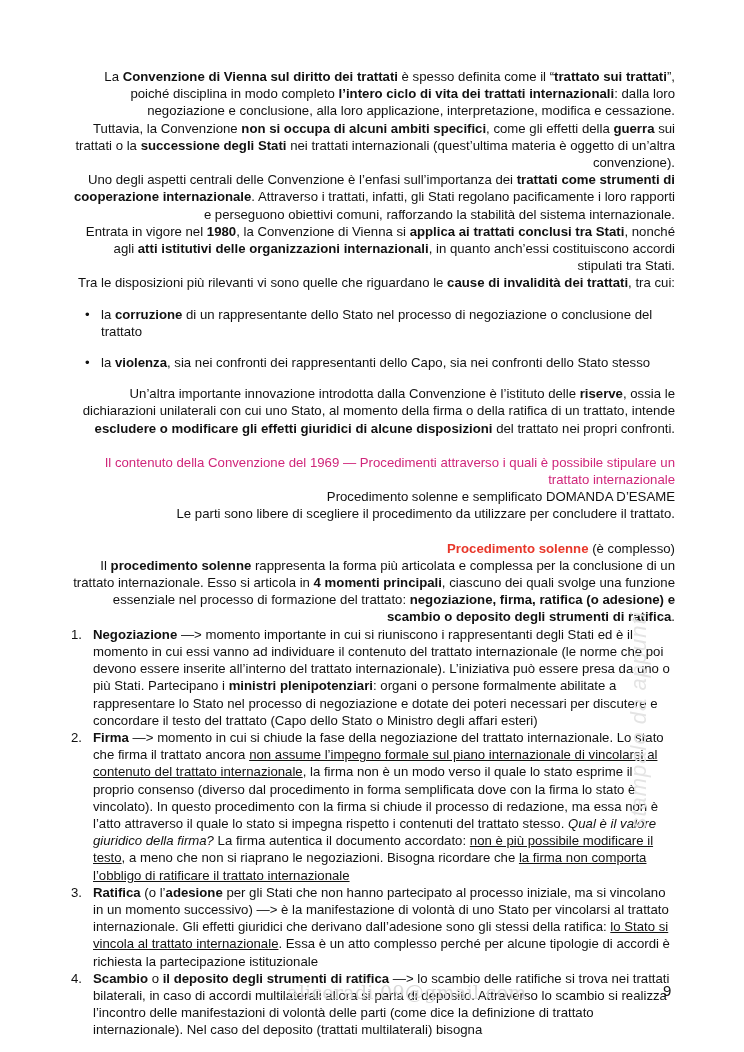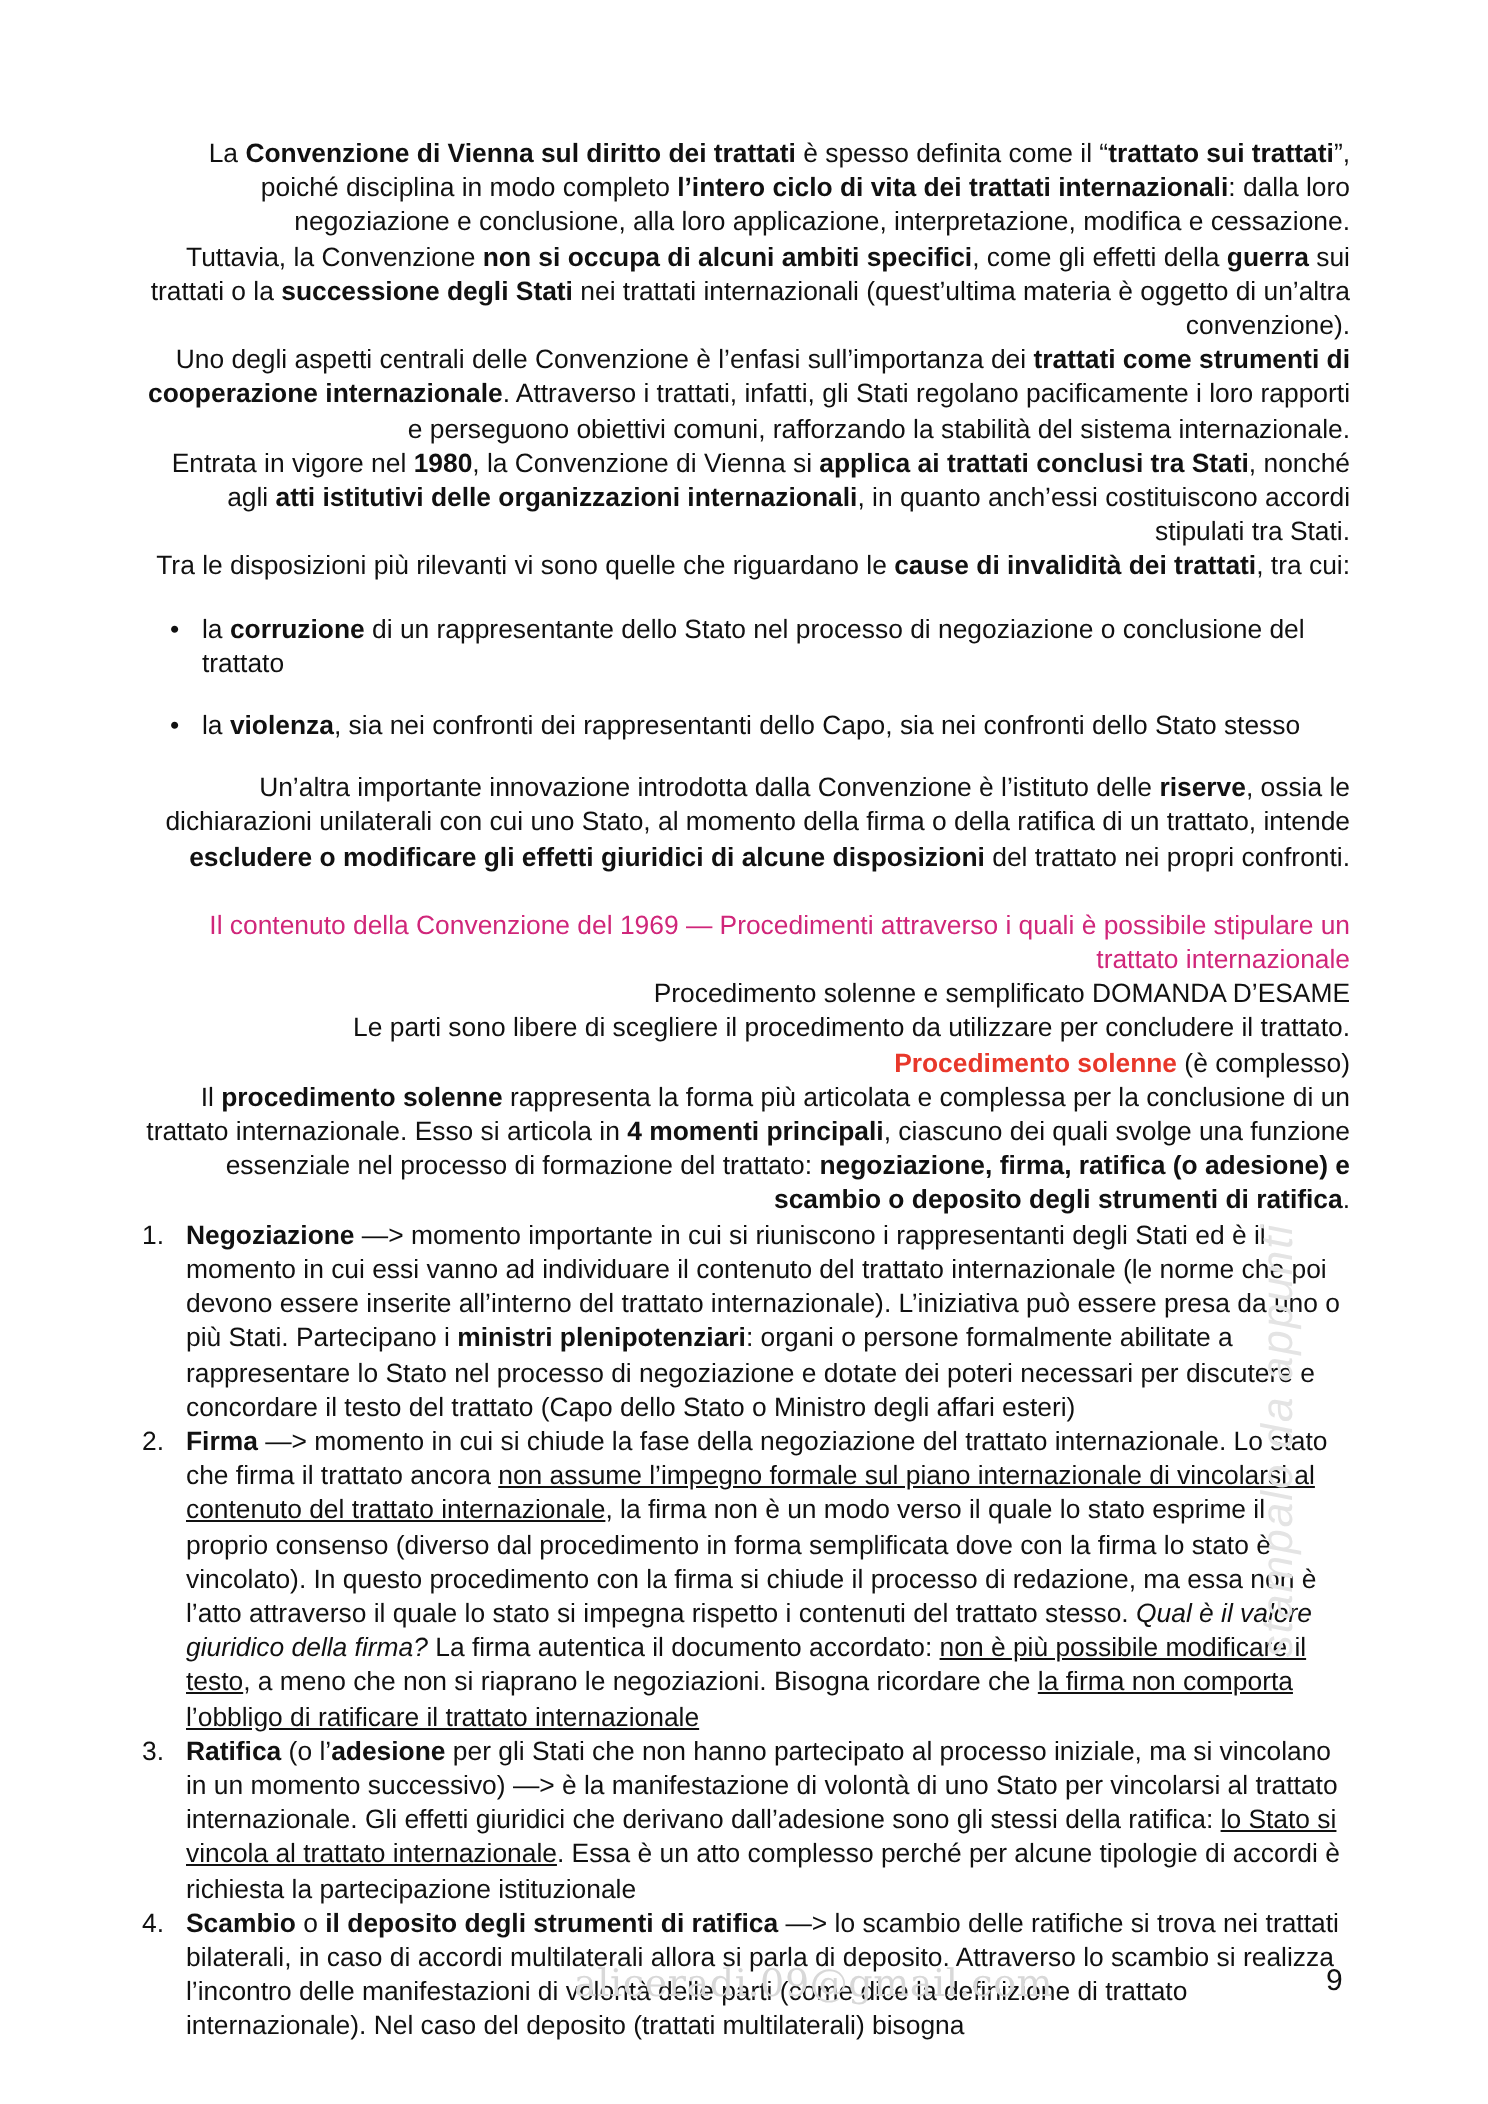--- a/index.html
+++ b/index.html
@@ -6,21 +6,21 @@
     body { width:744px; height:1052px; position:relative; overflow:hidden;
            font-family:"Liberation Sans", sans-serif; color:#111; }
     .page { position:absolute; left:71px; top:68px; width:604px; font-size:13.2px; line-height:17.2px; }
     .p { margin:0;text-align:right; }
     b { font-weight:bold; }
     u { text-decoration:underline; }
     .bul { position:relative; padding-left:16px; margin:14px; }
     .bul::before { content:"•"; position:absolute; left:0; top:0; }
     .h-pink { color:#d0267a; font-weight:normal; margin-top:17px; }
     .h-black { font-weight:normal; }
-    .sub-red { padding-left:45px; }
+    .sub-red { margin-top:17px; padding-left:45px; }
     .sub-red .red { color:#e8372a; font-weight:bold; }
     ol.steps { margin:0; padding:0; list-style:none; }
     ol.steps li { position:relative; padding-left:22px; }
     ol.steps li .num { position:absolute; left:0; top:0; }
     .footer-email { position:absolute; left:287px; top:981px; font-family:"DejaVu Serif", serif;
                     font-size:19px; color:#d8d8d8; letter-spacing:0.3px; }
     .page-num { position:absolute; left:663px; top:982px; font-size:15px; color:#111; }
     .watermark { position:absolute; left:624px; top:520px; width:30px; height:400px; }
     .watermark span { position:absolute; left:50%; top:50%; transform:translate(-50%,-50%) rotate(-90deg);
                       white-space:nowrap; font-size:22px; font-style:italic; color:#e4e4e4; letter-spacing:1px; }

